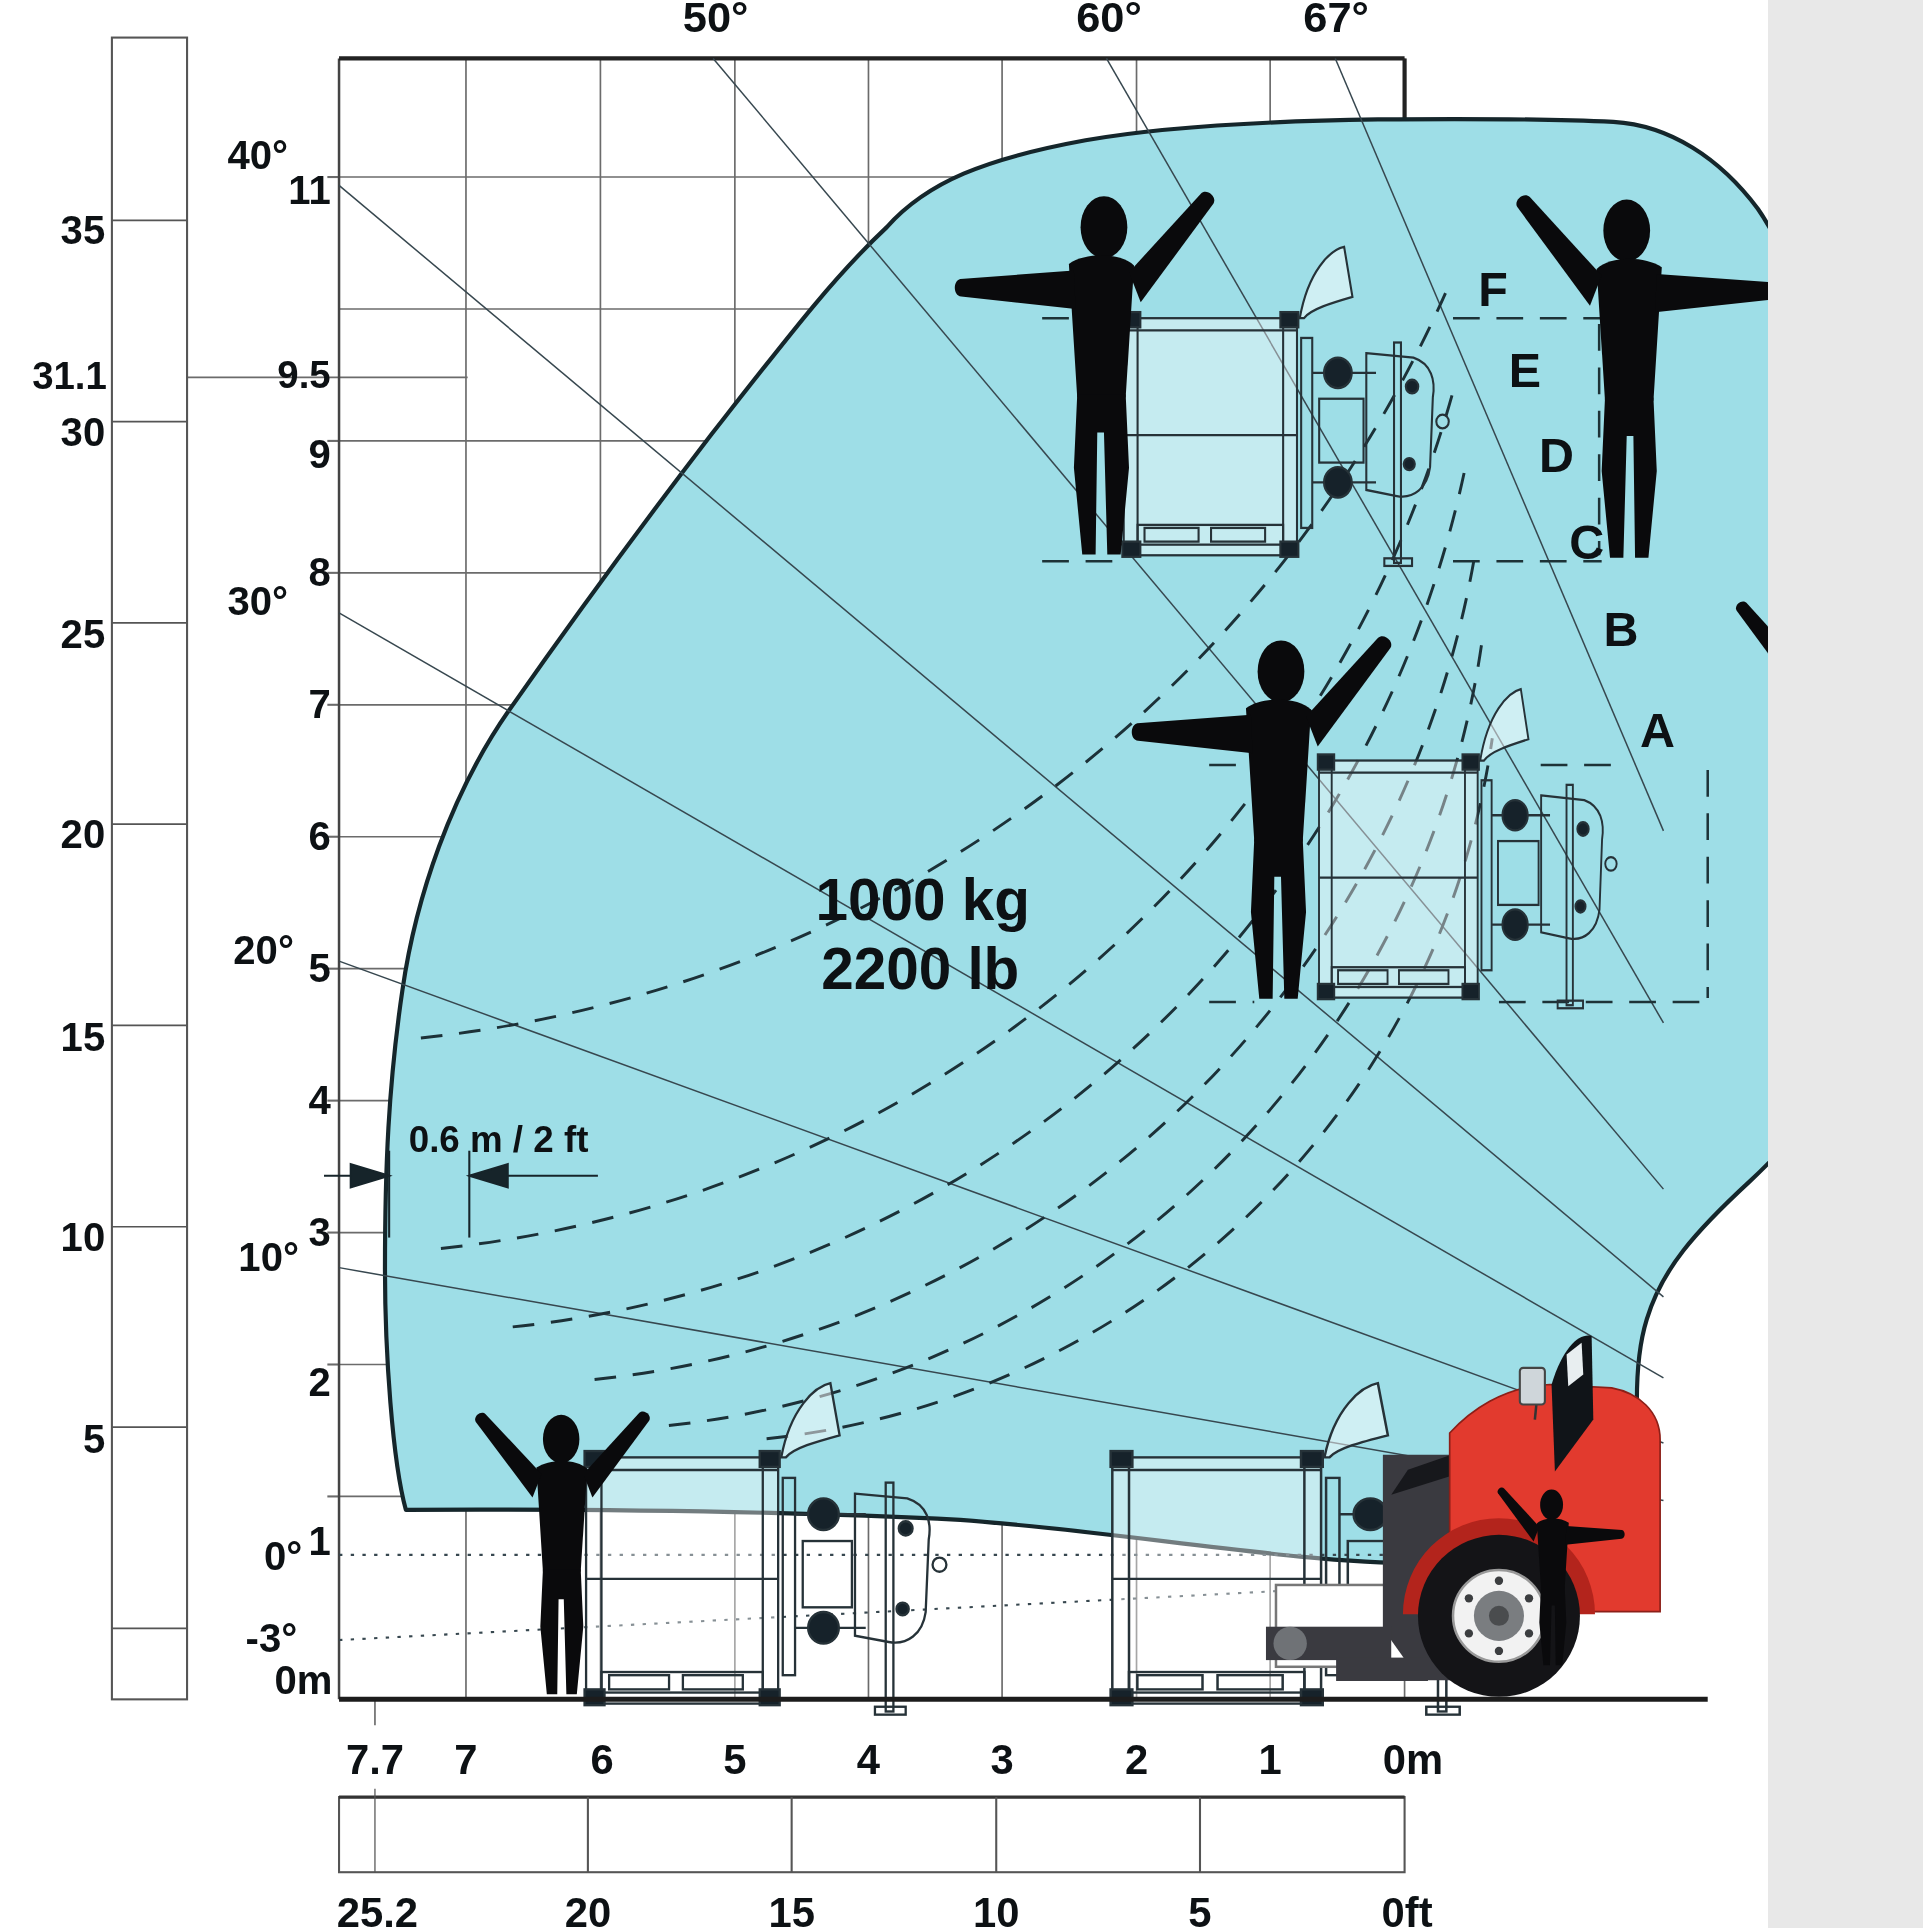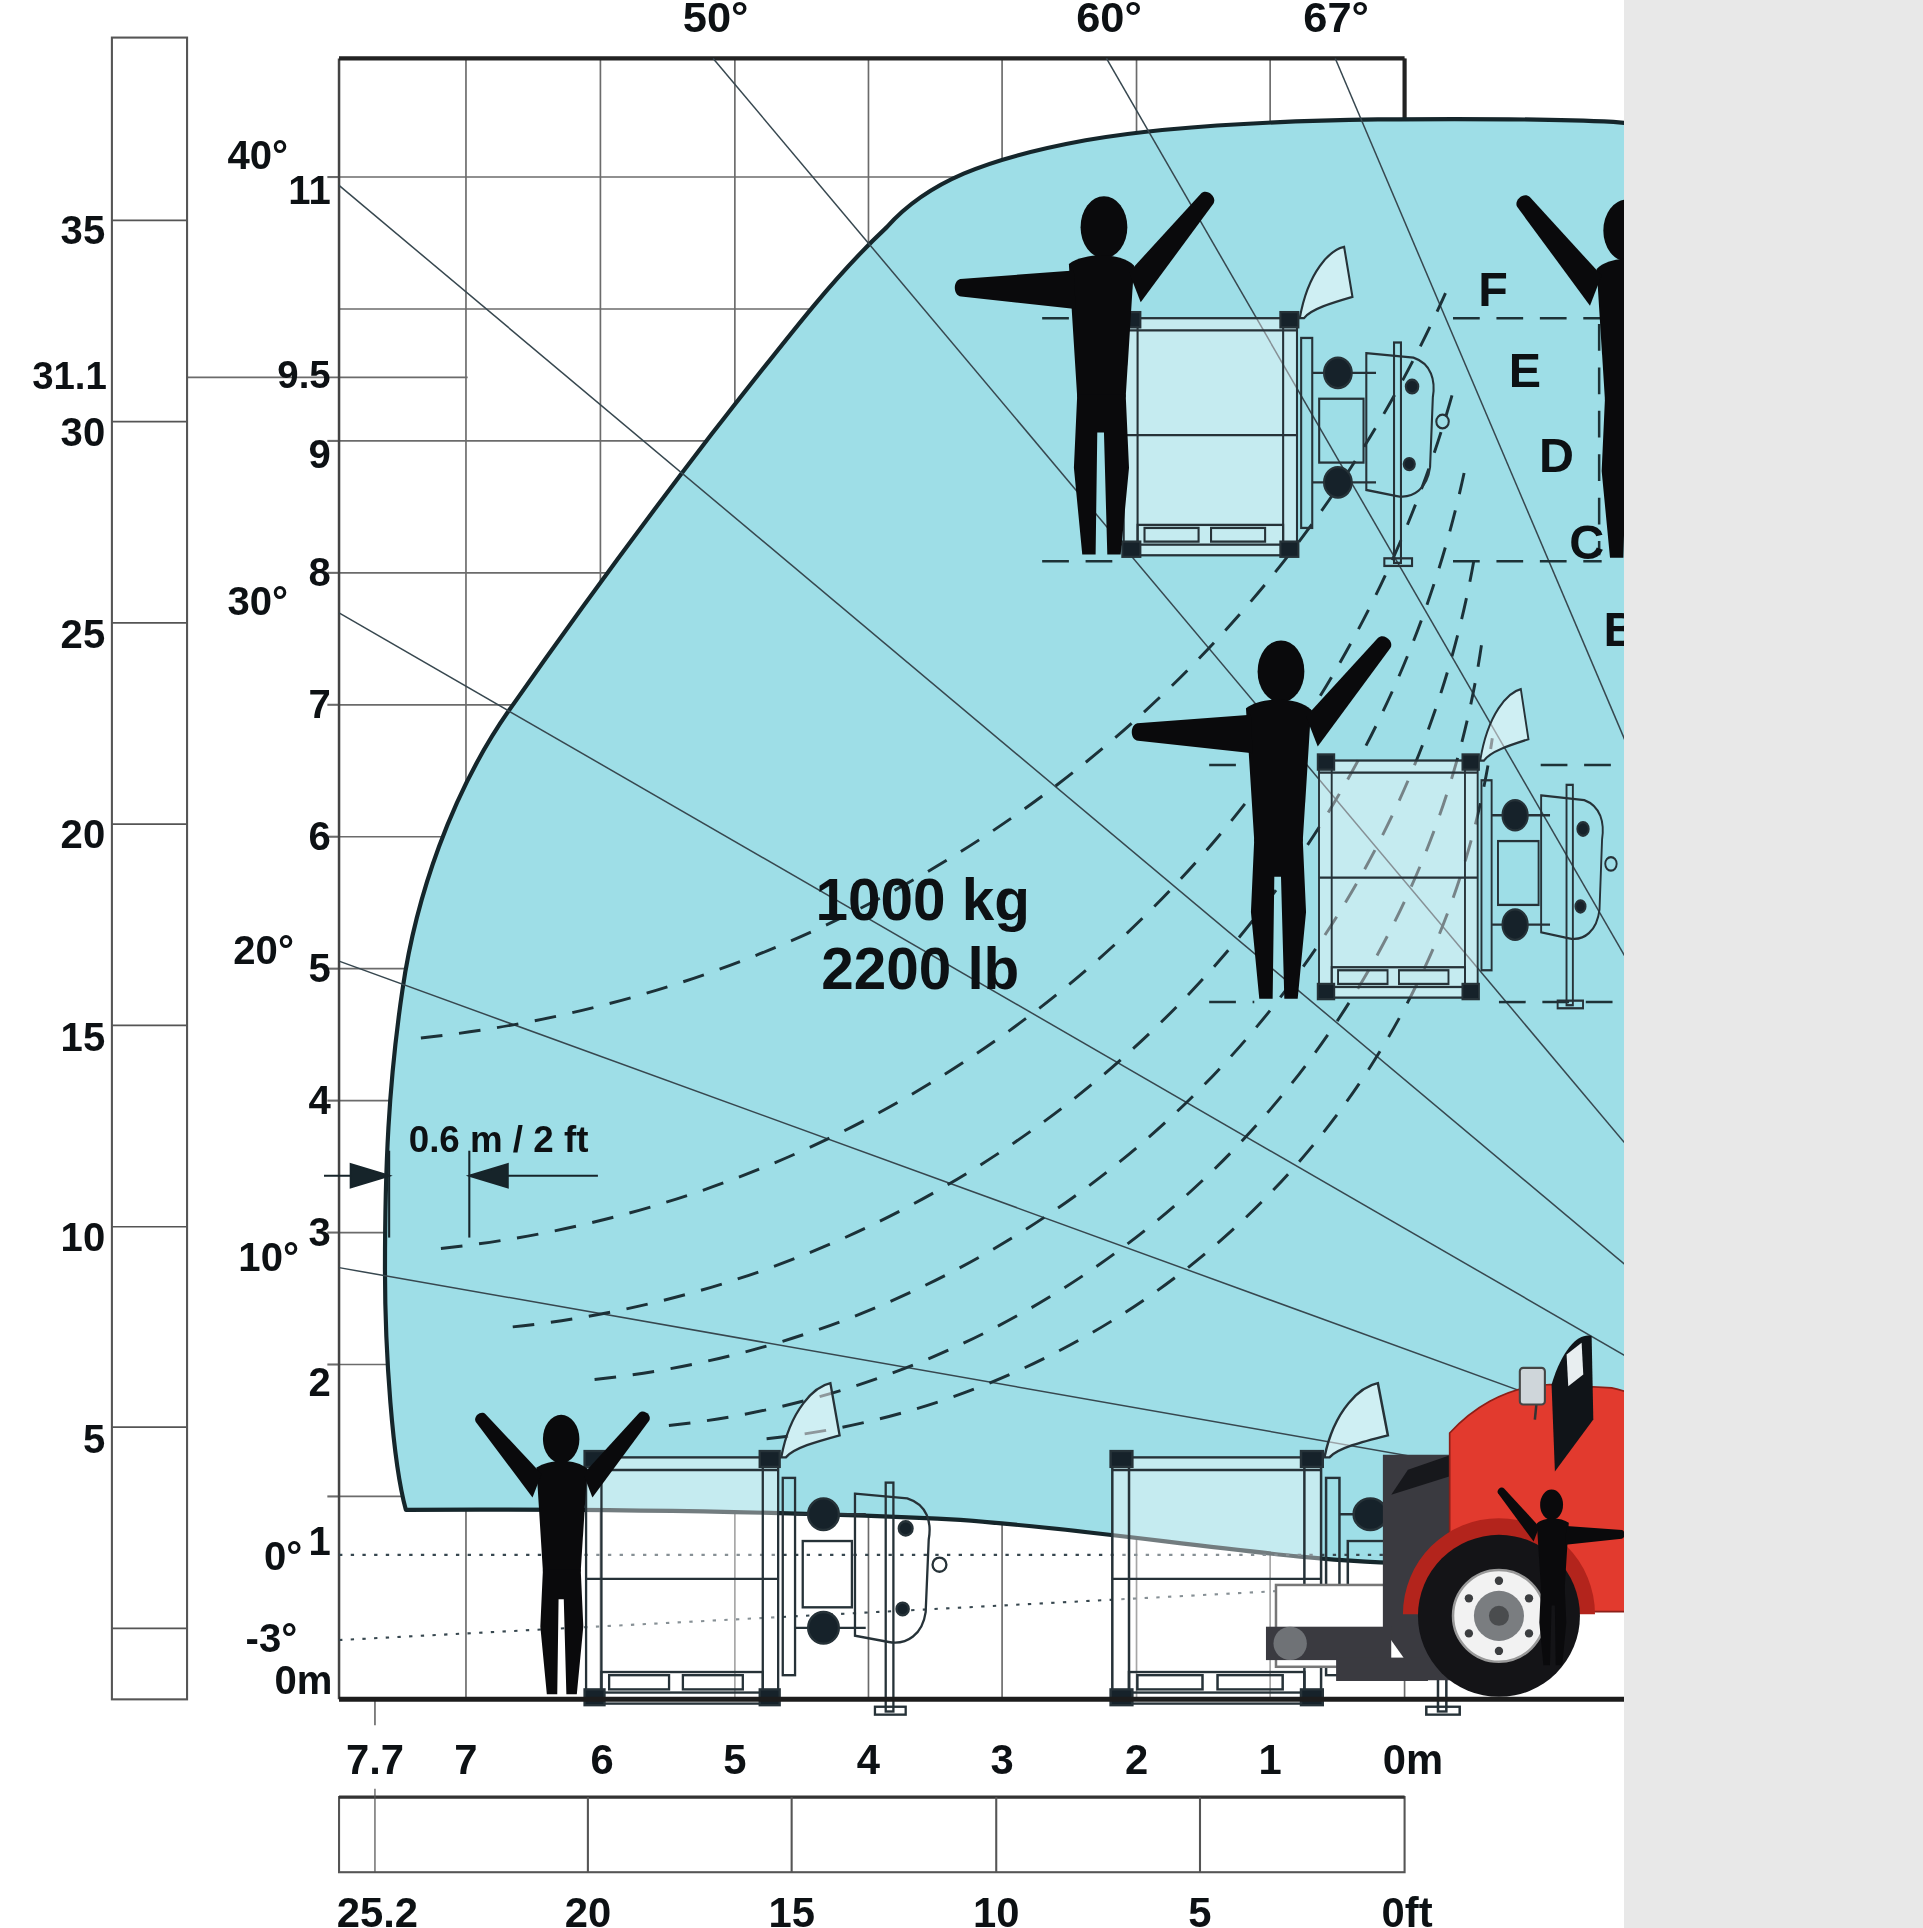--- a/index.html
+++ b/index.html
@@ -1,16 +1,16 @@
 <!DOCTYPE html>
 <html style="font-size:13.4px"><head>
 <meta charset="utf-8">
 <style>
   html,body{margin:0;padding:0;background:#e8e8e8;}
-  #stage{position:relative;width:1624px;height:1929px;background:#ffffff;overflow:hidden;
+  #stage{position:relative;width:1768px;height:1929px;background:#ffffff;overflow:hidden;
          font-family:"Liberation Sans",sans-serif;}
   svg{display:block}
   text{font-family:"Liberation Sans",sans-serif;font-weight:700;fill:#0d1114;}
 </style>
 </head>
 <body>
 
 <div id="stage">
 <svg id="diagram" width="1924" height="1929" viewBox="0 0 2304 2310" xmlns="http://www.w3.org/2000/svg">
 

